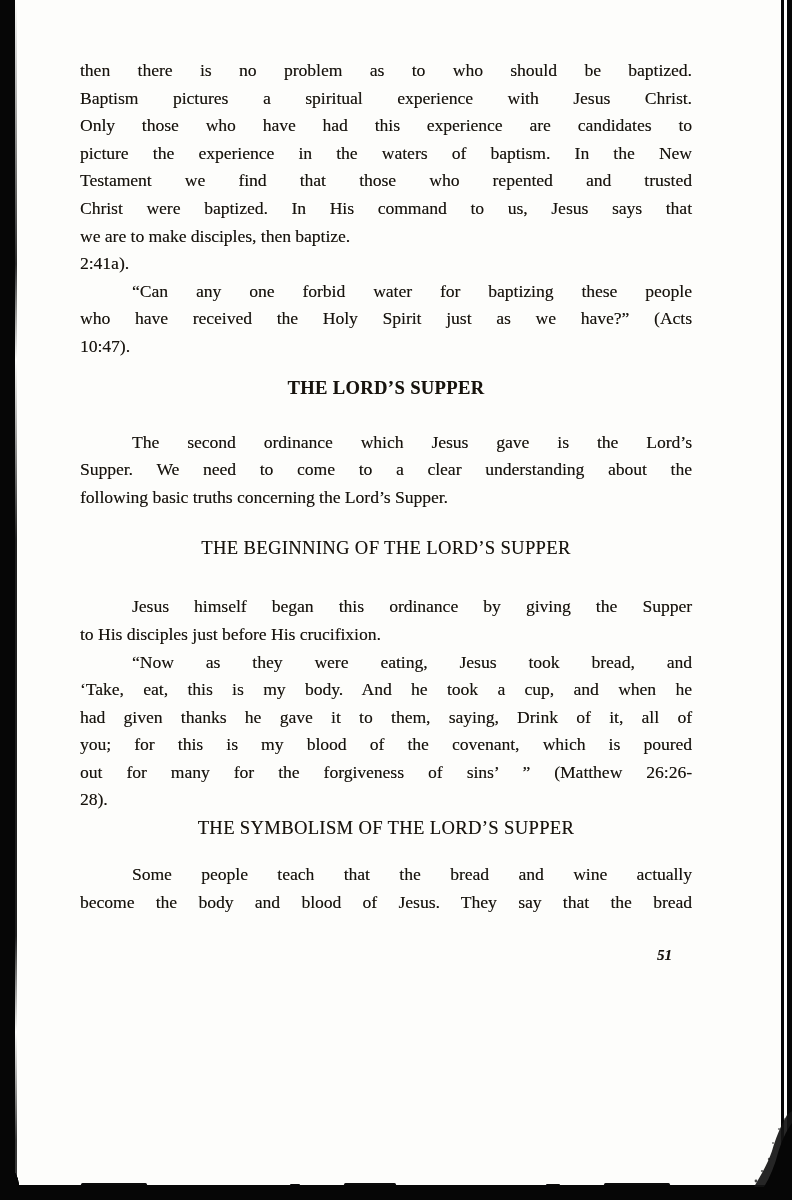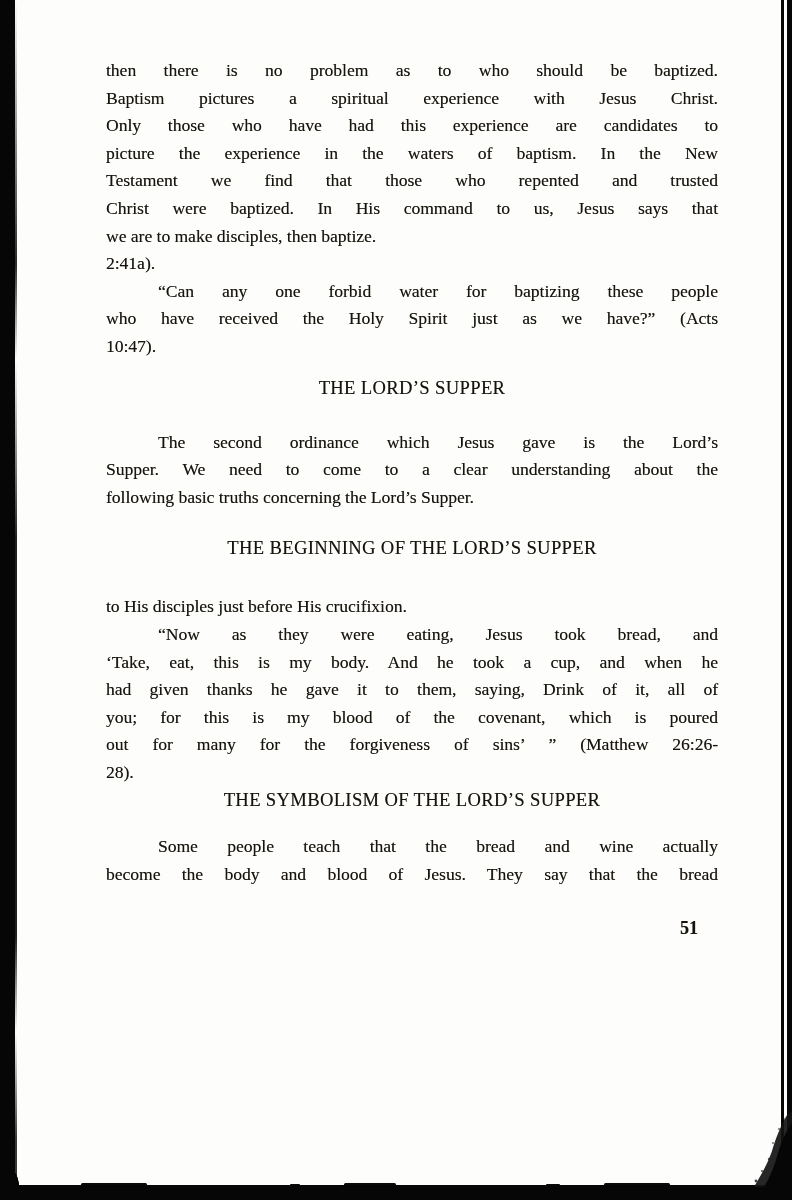--- a/index.html
+++ b/index.html
@@ -56,52 +56,52 @@
   .smudge{
     position:absolute;right:0;bottom:13px;width:50px;height:80px;z-index:5;
   }
   
   .col{
     position:absolute;left:80px;top:57px;width:612px;
     color:var(--ink);
     font-size:17.5px;
     line-height:27.6px;
     text-shadow:0.25px 0.25px 0 rgba(23,19,13,.5);
-    margin-left:26px;
   }
   .paragraph{margin:0;}
   .line{
     text-align:justify;
     -moz-text-align-last:justify;
     text-align-last:justify;
   }
   .line.last{
     -moz-text-align-last:left;
     text-align-last:left;
   }
   .line.indent{padding-left:52px;}
   .heading{
     text-align:center;
     -moz-text-align-last:center;
     text-align-last:center;
     font-size:18.5px;
     letter-spacing:.4px;
     line-height:29px;
   }
-  .col > .heading:nth-child(4){margin:13px 0 26px;}
+  .col > .heading:nth-child(4){margin:13px 0 26px;font-weight:bold;}
   .col > .heading:nth-child(6){margin:23px 0 30px;}
   .col > .heading:nth-child(9){margin:0 0 18px;}
   .page-number{
     margin-top:26px;
     padding-right:20px;
     text-align:right;
     -moz-text-align-last:right;
     text-align-last:right;
     font-weight:bold;
-    font-size:18px;
+    font-size:15px;
+    font-style:italic;
   }
 </style>
 </head>
 <body>
 
 <div class="scan">
 
   <div class="gutter-left"></div>
   <div class="edge-line-inner"></div>
   <div class="edge-line-outer"></div>
@@ -126,20 +126,21 @@
         <div class="line last">10:47).</div>
       </div>
       <div class="heading">THE LORD’S SUPPER</div>
       <div class="paragraph">
         <div class="line indent">The second ordinance which Jesus gave is the Lord’s</div>
         <div class="line">Supper. We need to come to a clear understanding about the</div>
         <div class="line last">following basic truths concerning the Lord’s Supper.</div>
       </div>
       <div class="heading">THE BEGINNING OF THE LORD’S SUPPER</div>
       <div class="paragraph">
+        <div class="line indent">Jesus himself began this ordinance by giving the Supper</div>
         <div class="line last">to His disciples just before His crucifixion.</div>
       </div>
       <div class="paragraph">
         <div class="line indent">“Now as they were eating, Jesus took bread, and</div>
         <div class="line">‘Take, eat, this is my body. And he took a cup, and when he</div>
         <div class="line">had given thanks he gave it to them, saying, Drink of it, all of</div>
         <div class="line">you; for this is my blood of the covenant, which is poured</div>
         <div class="line">out for many for the forgiveness of sins’ ” (Matthew 26:26-</div>
         <div class="line last">28).</div>
       </div>

